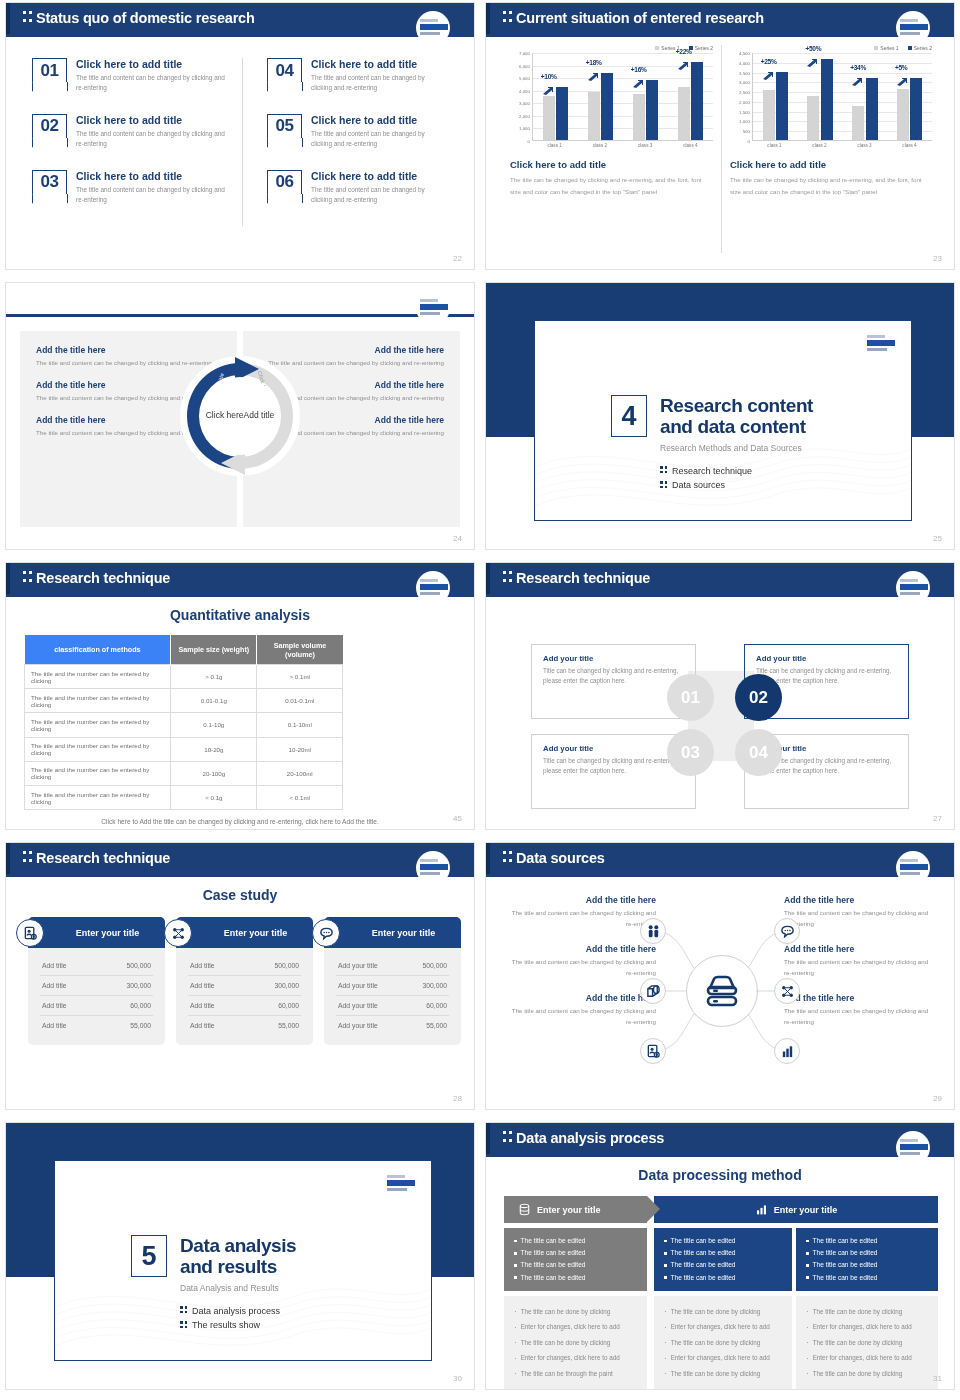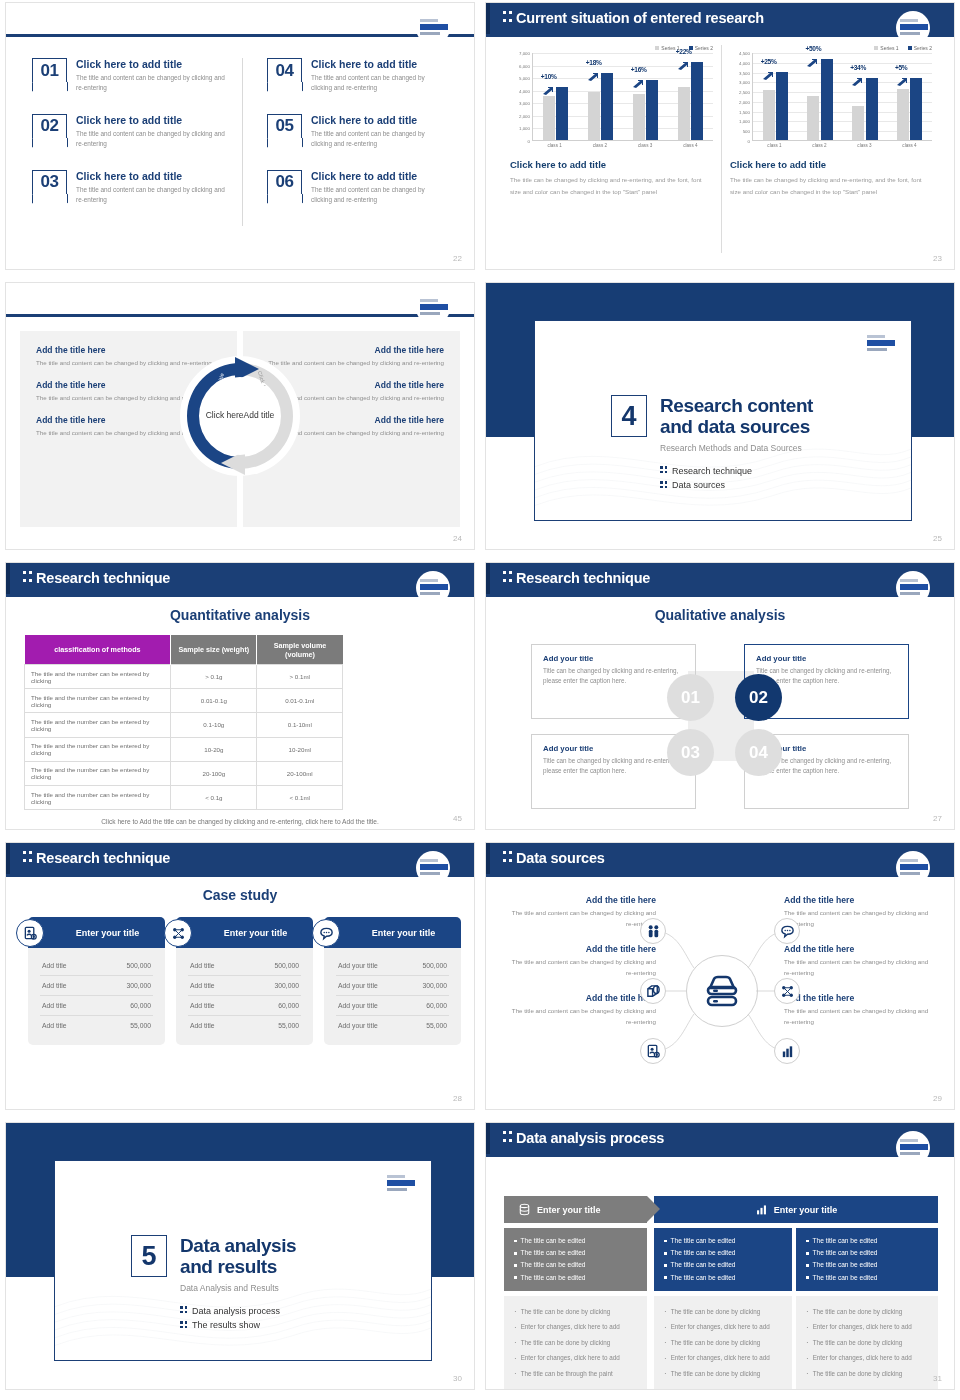--- a/index.html
+++ b/index.html
@@ -170,21 +170,21 @@
   .bdots { display:inline-block; width:7px;}
   .bdots .row{ display:flex; gap:2px; margin-bottom:2px;}
   .bdots i { display:block; width:2.5px; height:2.5px; background:#14376c;}
   .div-content { position:absolute; left:76px; top:74px; }
 
   
   .s-title { position:absolute; top:44px; left:0; right:0; text-align:center;
     color:#1b3f76; font-size:14px; font-weight:bold; }
   table.qt { position:absolute; top:72px; left:18px; right:18px; border-collapse:collapse; }
   table.qt th { font-size:7.2px; font-weight:bold; color:#fff; padding:5.5px 2px; text-align:center;}
-  table.qt th.b { background:#a21caf; }
+  table.qt th.b { background:#3b82f6; }
   table.qt th.g { background:#7b7b7b; border-left:1px solid #fff;}
   table.qt td { font-size:6.2px; color:#6f6f6f; padding:4.6px 6px;
     border:0.6px solid #dcdcdc; text-align:center;}
   table.qt td.l { text-align:left; }
   .qt-note { position:absolute; top:255px; left:0; right:0; text-align:center;
     font-size:6.6px; color:#777; }
 
   
   .q-box { position:absolute; width:165px; height:75px; border:0.8px solid #d0d0d0; padding:9px 11px;}
   .q-box.active { border:1px solid #1b4585; }
@@ -240,20 +240,34 @@
   .pr-note li { color:#8a8a8a; font-size:6.3px; line-height:1.95; list-style:none;
      display:flex; align-items:center; gap:4px;}
   .pr-note li:before { content:"·"; color:#8a8a8a; font-size:8px; flex:none;}
 </style>
 </head>
 <body>
 
 <div class="grid">
 
   <div class="slide">
+    <div class="hdr">
+      <div class="sq"></div>
+      <div class="hdr-title">
+        <span class="dots">
+          <span class="row">
+              <i></i>
+              <i></i>
+            </span><span class="row">
+              <i></i>
+              <i></i>
+            </span>
+        </span><span>Status quo of domestic research</span>
+      </div>
+    </div>
     <div class="hdr-underline"></div>
     <div class="logo">
       <div class="circ"></div>
         <div class="cap"></div>
         <div class="bar"></div>
         <div class="sub"></div>
     </div>
 
     <div class="num-wrap">
       <div class="num-col">
@@ -580,21 +594,21 @@
         <div class="circ" style="background:transparent"></div>
           <div class="cap"></div>
         <div class="bar"></div>
           <div class="sub"></div>
       </div>
       <div class="div-content">
         <div class="div-row">
           <div class="div-num">4</div>
           <div class="div-h1">
             <div>Research content</div>
-            <div>and data sources</div>
+            <div>and data content</div>
           </div>
         </div>
         <div class="div-sub">Research Methods and Data Sources</div>
         <div class="div-bul">
           <div>
             <span class="bdots">
               <span class="row">
                   <i></i>
                   <i></i>
                 </span>
@@ -707,21 +721,20 @@
         </span><span>Research technique</span>
       </div>
     </div>
     <div class="hdr-underline"></div>
     <div class="logo">
       <div class="circ"></div>
         <div class="cap"></div>
         <div class="bar"></div>
         <div class="sub"></div>
     </div>
-    <div class="s-title">Qualitative analysis</div>
 
     <div class="q-sqr" style="left:202px; top:108px; width:66px; height:90px;"></div>
 
     <div class="q-box" style="left:45px; top:81px;">
       <h5>Add your title</h5>
       <p>Title can be changed by clicking and re-entering, please enter the caption here.</p>
     </div>
     <div class="q-box active" style="left:258px; top:81px;">
       <h5>Add your title</h5>
       <p>Title can be changed by clicking and re-entering, please enter the caption here.</p>
@@ -1070,20 +1083,21 @@
         </span><span>Data analysis process</span>
       </div>
     </div>
     <div class="hdr-underline"></div>
     <div class="logo">
       <div class="circ"></div>
         <div class="cap"></div>
         <div class="bar"></div>
         <div class="sub"></div>
     </div>
+    <div class="s-title">Data processing method</div>
 
     <div class="pr-hdr g" style="left:18px; top:73px; width:143px;">
       <svg width="13" height="13" viewBox="0 0 16 16">
         <ellipse cx="8" cy="3.6" rx="5.2" ry="2.1" fill="none" stroke="#fff" stroke-width="1.3"></ellipse>
         <path d="M2.8 3.6 L2.8 12.4 Q2.8 14.5 8 14.5 Q13.2 14.5 13.2 12.4 L13.2 3.6" fill="none" stroke="#fff" stroke-width="1.3"></path>
         <path d="M2.8 8 Q2.8 10.1 8 10.1 Q13.2 10.1 13.2 8" fill="none" stroke="#fff" stroke-width="1.3"></path>
       </svg>
       <span>Enter your title</span>
     </div>
     <div class="pr-arrow" style="left:161px; top:73px;"></div>

